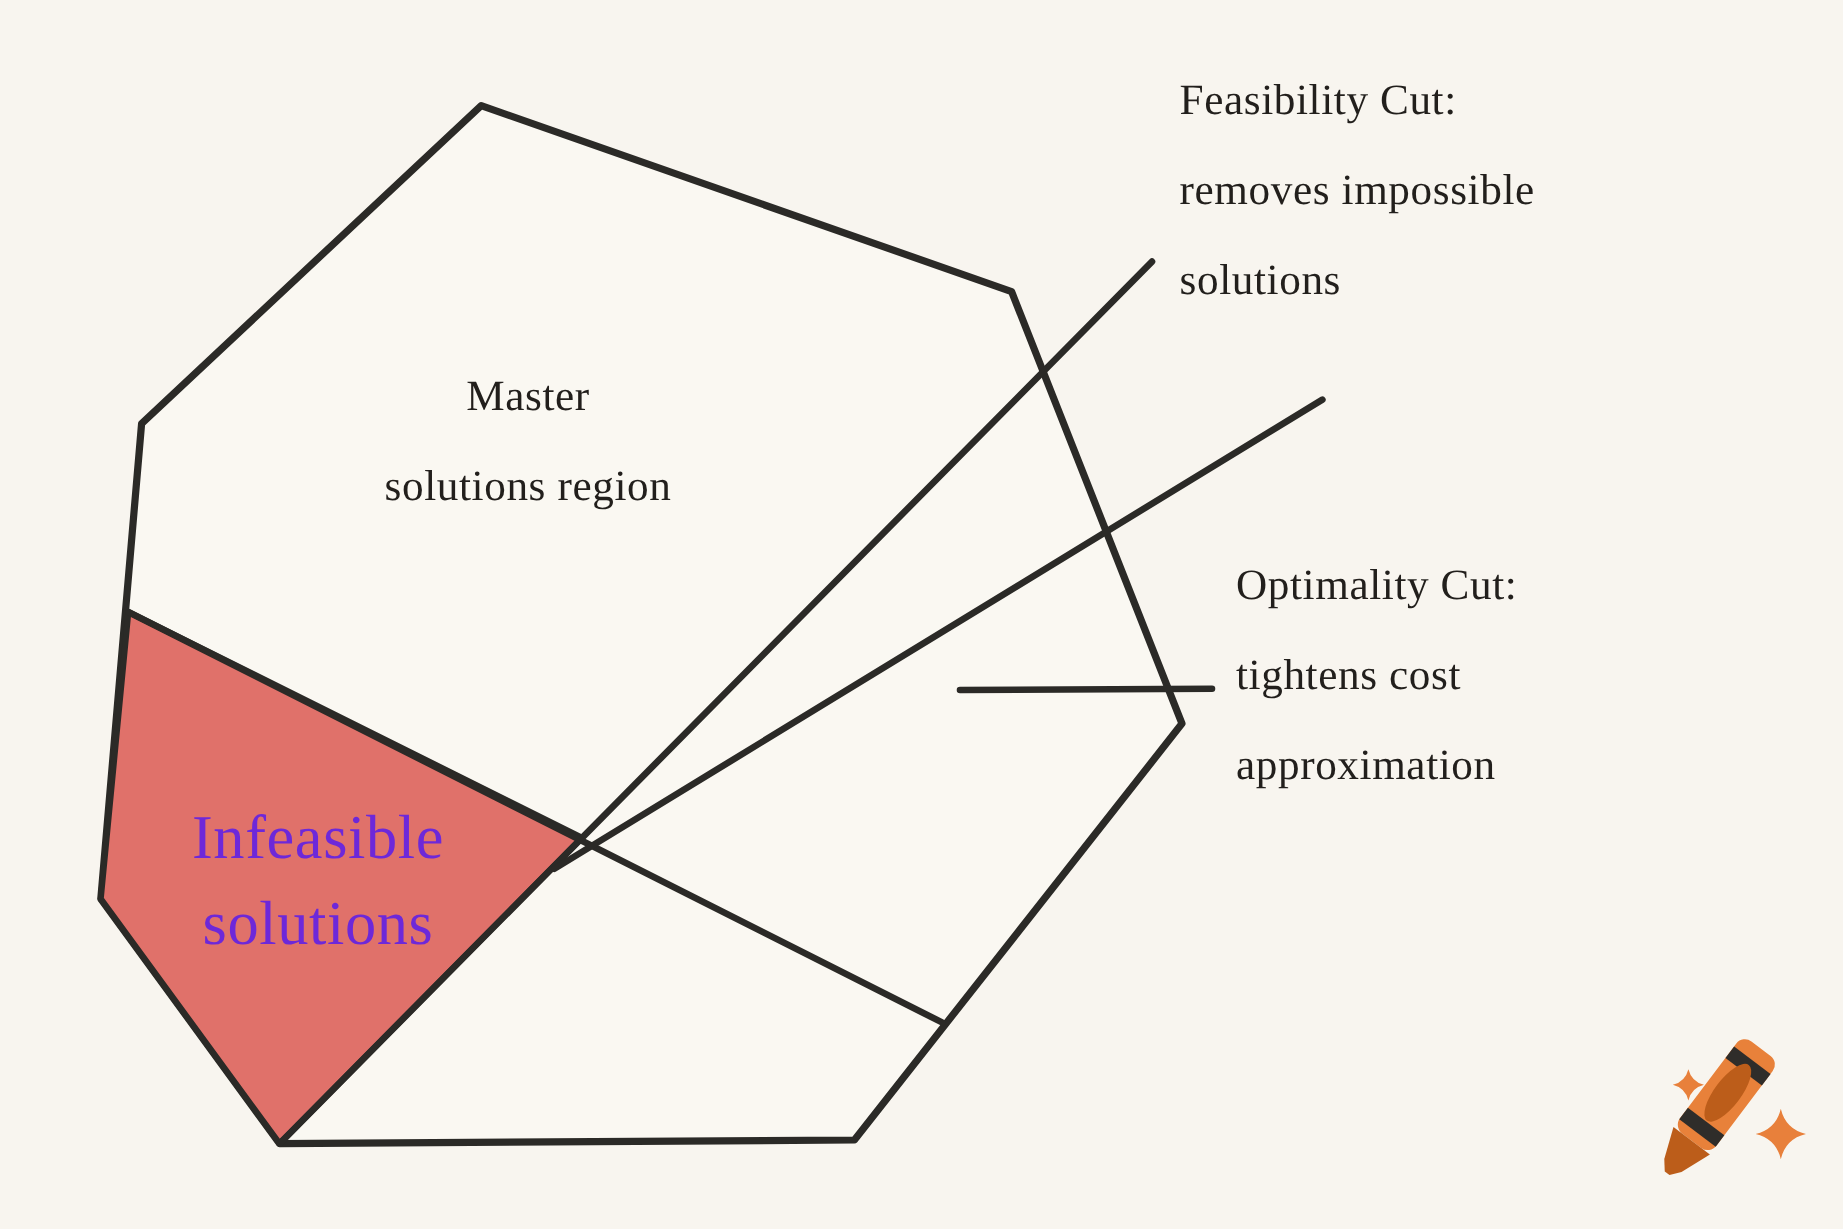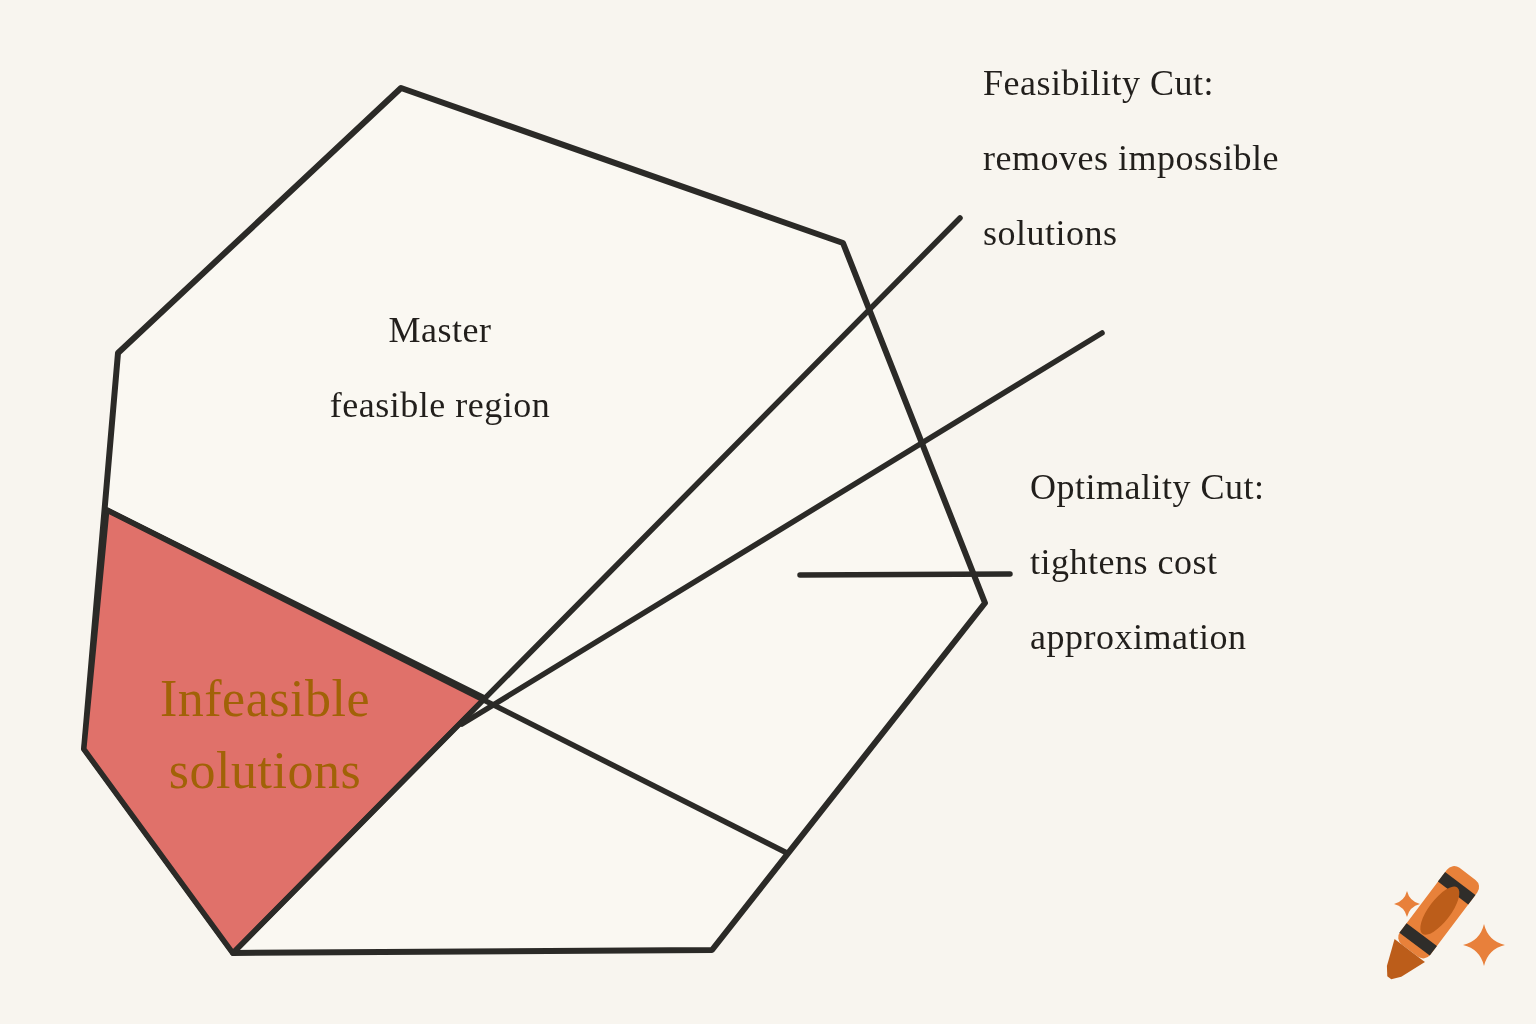--- a/index.html
+++ b/index.html
@@ -42,21 +42,21 @@
   .label {
     position: absolute;
     white-space: pre-line;
     color: #221f1c;
     font-size: 36px;
     line-height: 75px;
     letter-spacing: 0.5px;
   }
   .label.center { text-align: center; }
   .label.light {
-    color: #a16207;
+    color: #6d28d9;
     font-size: 52px;
     line-height: 72px;
   }
 </style>
 </head>
 <body>
 
 <div class="stage">
 
   <svg class="diagram" viewBox="0 0 1536 1024">
@@ -86,18 +86,18 @@
 
   <div class="label" style="left: 983px; top: 46px; width: 540px;">Feasibility Cut:
 removes impossible
 solutions</div>
 
   <div class="label" style="left: 1030px; top: 450px; width: 460px;">Optimality Cut:
 tightens cost
 approximation</div>
 
   <div class="label center" style="left: 240px; top: 293px; width: 400px;">Master
-feasible region</div>
+solutions region</div>
 
   <div class="label light center" style="left: 115px; top: 663px; width: 300px;">Infeasible
 solutions</div>
 
 </div>
 
 </body></html>

